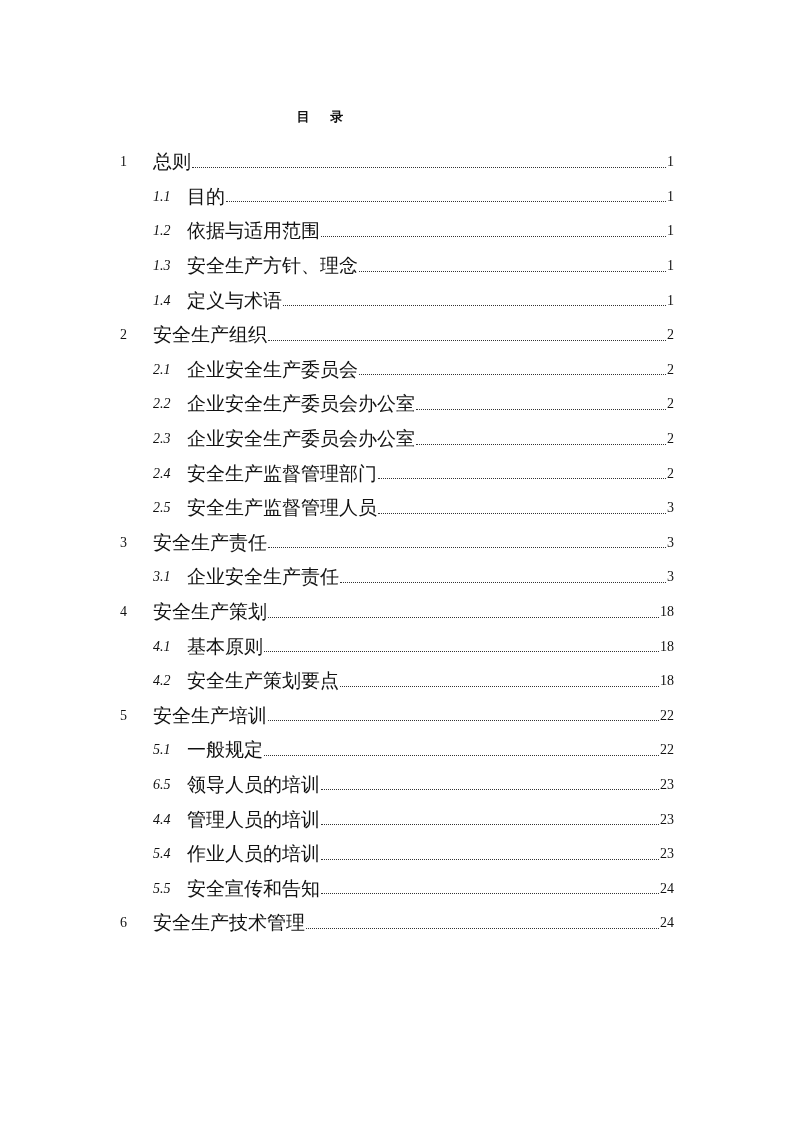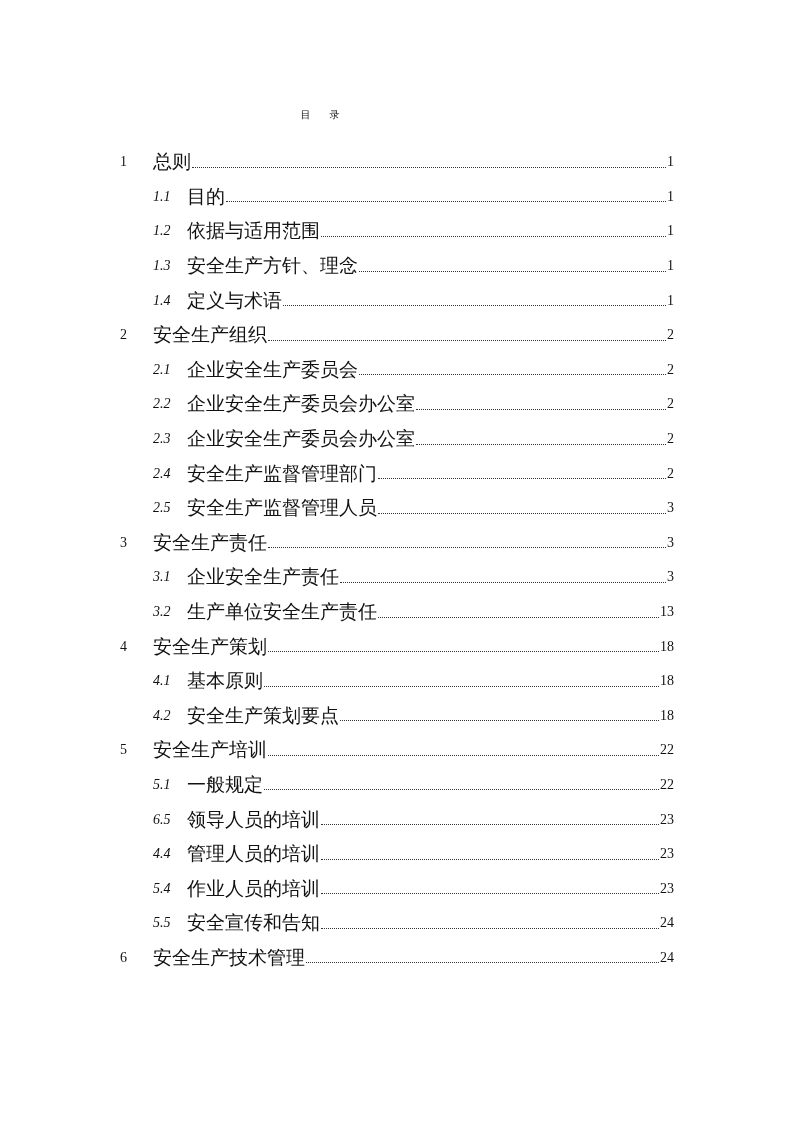--- a/index.html
+++ b/index.html
@@ -1,19 +1,19 @@
 <!DOCTYPE html>
 <html><head>
   <meta charset="utf-8">
   <style>
     html, body { margin: 0; padding: 0; background: #ffffff; }
     body { width: 794px; height: 1122px; position: relative; overflow: hidden;
            font-family: "Liberation Serif", "DejaVu Serif", serif; color: #111; }
     .title { position: absolute; top: 108px; left: 0; width: 648px; text-align: center;
-             font-family: "DejaVu Sans", sans-serif; font-weight: normal; font-size: 10px; letter-spacing: 8px; }
+             font-family: "DejaVu Sans", sans-serif; font-weight: bold; font-size: 13px; letter-spacing: 8px; }
     .toc { position: absolute; top: 145px; left: 120px; width: 554px; }
     .row { position: relative; height: 34.6px; display: flex; align-items: center; font-size: 14px; }
     .row .num { flex: 0 0 auto; }
     .row.l1 .num { width: 33px; }
     .row.l2 { padding-left: 33px; }
     .row.l2 .num { width: 34px; font-style: italic; }
     .row .txt { flex: 0 0 auto; white-space: nowrap; font-family: Liberation Serif, serif; font-size: 19px; }
     .row .dots { flex: 1 1 auto; overflow: hidden; white-space: nowrap; margin: 0 1px; 
                  border-bottom: 1.2px dotted #333; height: 0; align-self: center; margin-top: 10px; }
     .row .pg { flex: 0 0 auto; text-align: right; }
@@ -95,26 +95,20 @@
       <span class="txt">安全生产责任</span>
       <span class="dots"></span>
       <span class="pg">3</span>
     </div>
     <div class="row l2">
       <span class="num">3.1</span>
       <span class="txt">企业安全生产责任</span>
       <span class="dots"></span>
       <span class="pg">3</span>
     </div>
-    <div class="row l2">
-      <span class="num">3.2</span>
-      <span class="txt">生产单位安全生产责任</span>
-      <span class="dots"></span>
-      <span class="pg">13</span>
-    </div>
     <div class="row l1">
       <span class="num">4</span>
       <span class="txt">安全生产策划</span>
       <span class="dots"></span>
       <span class="pg">18</span>
     </div>
     <div class="row l2">
       <span class="num">4.1</span>
       <span class="txt">基本原则</span>
       <span class="dots"></span>

